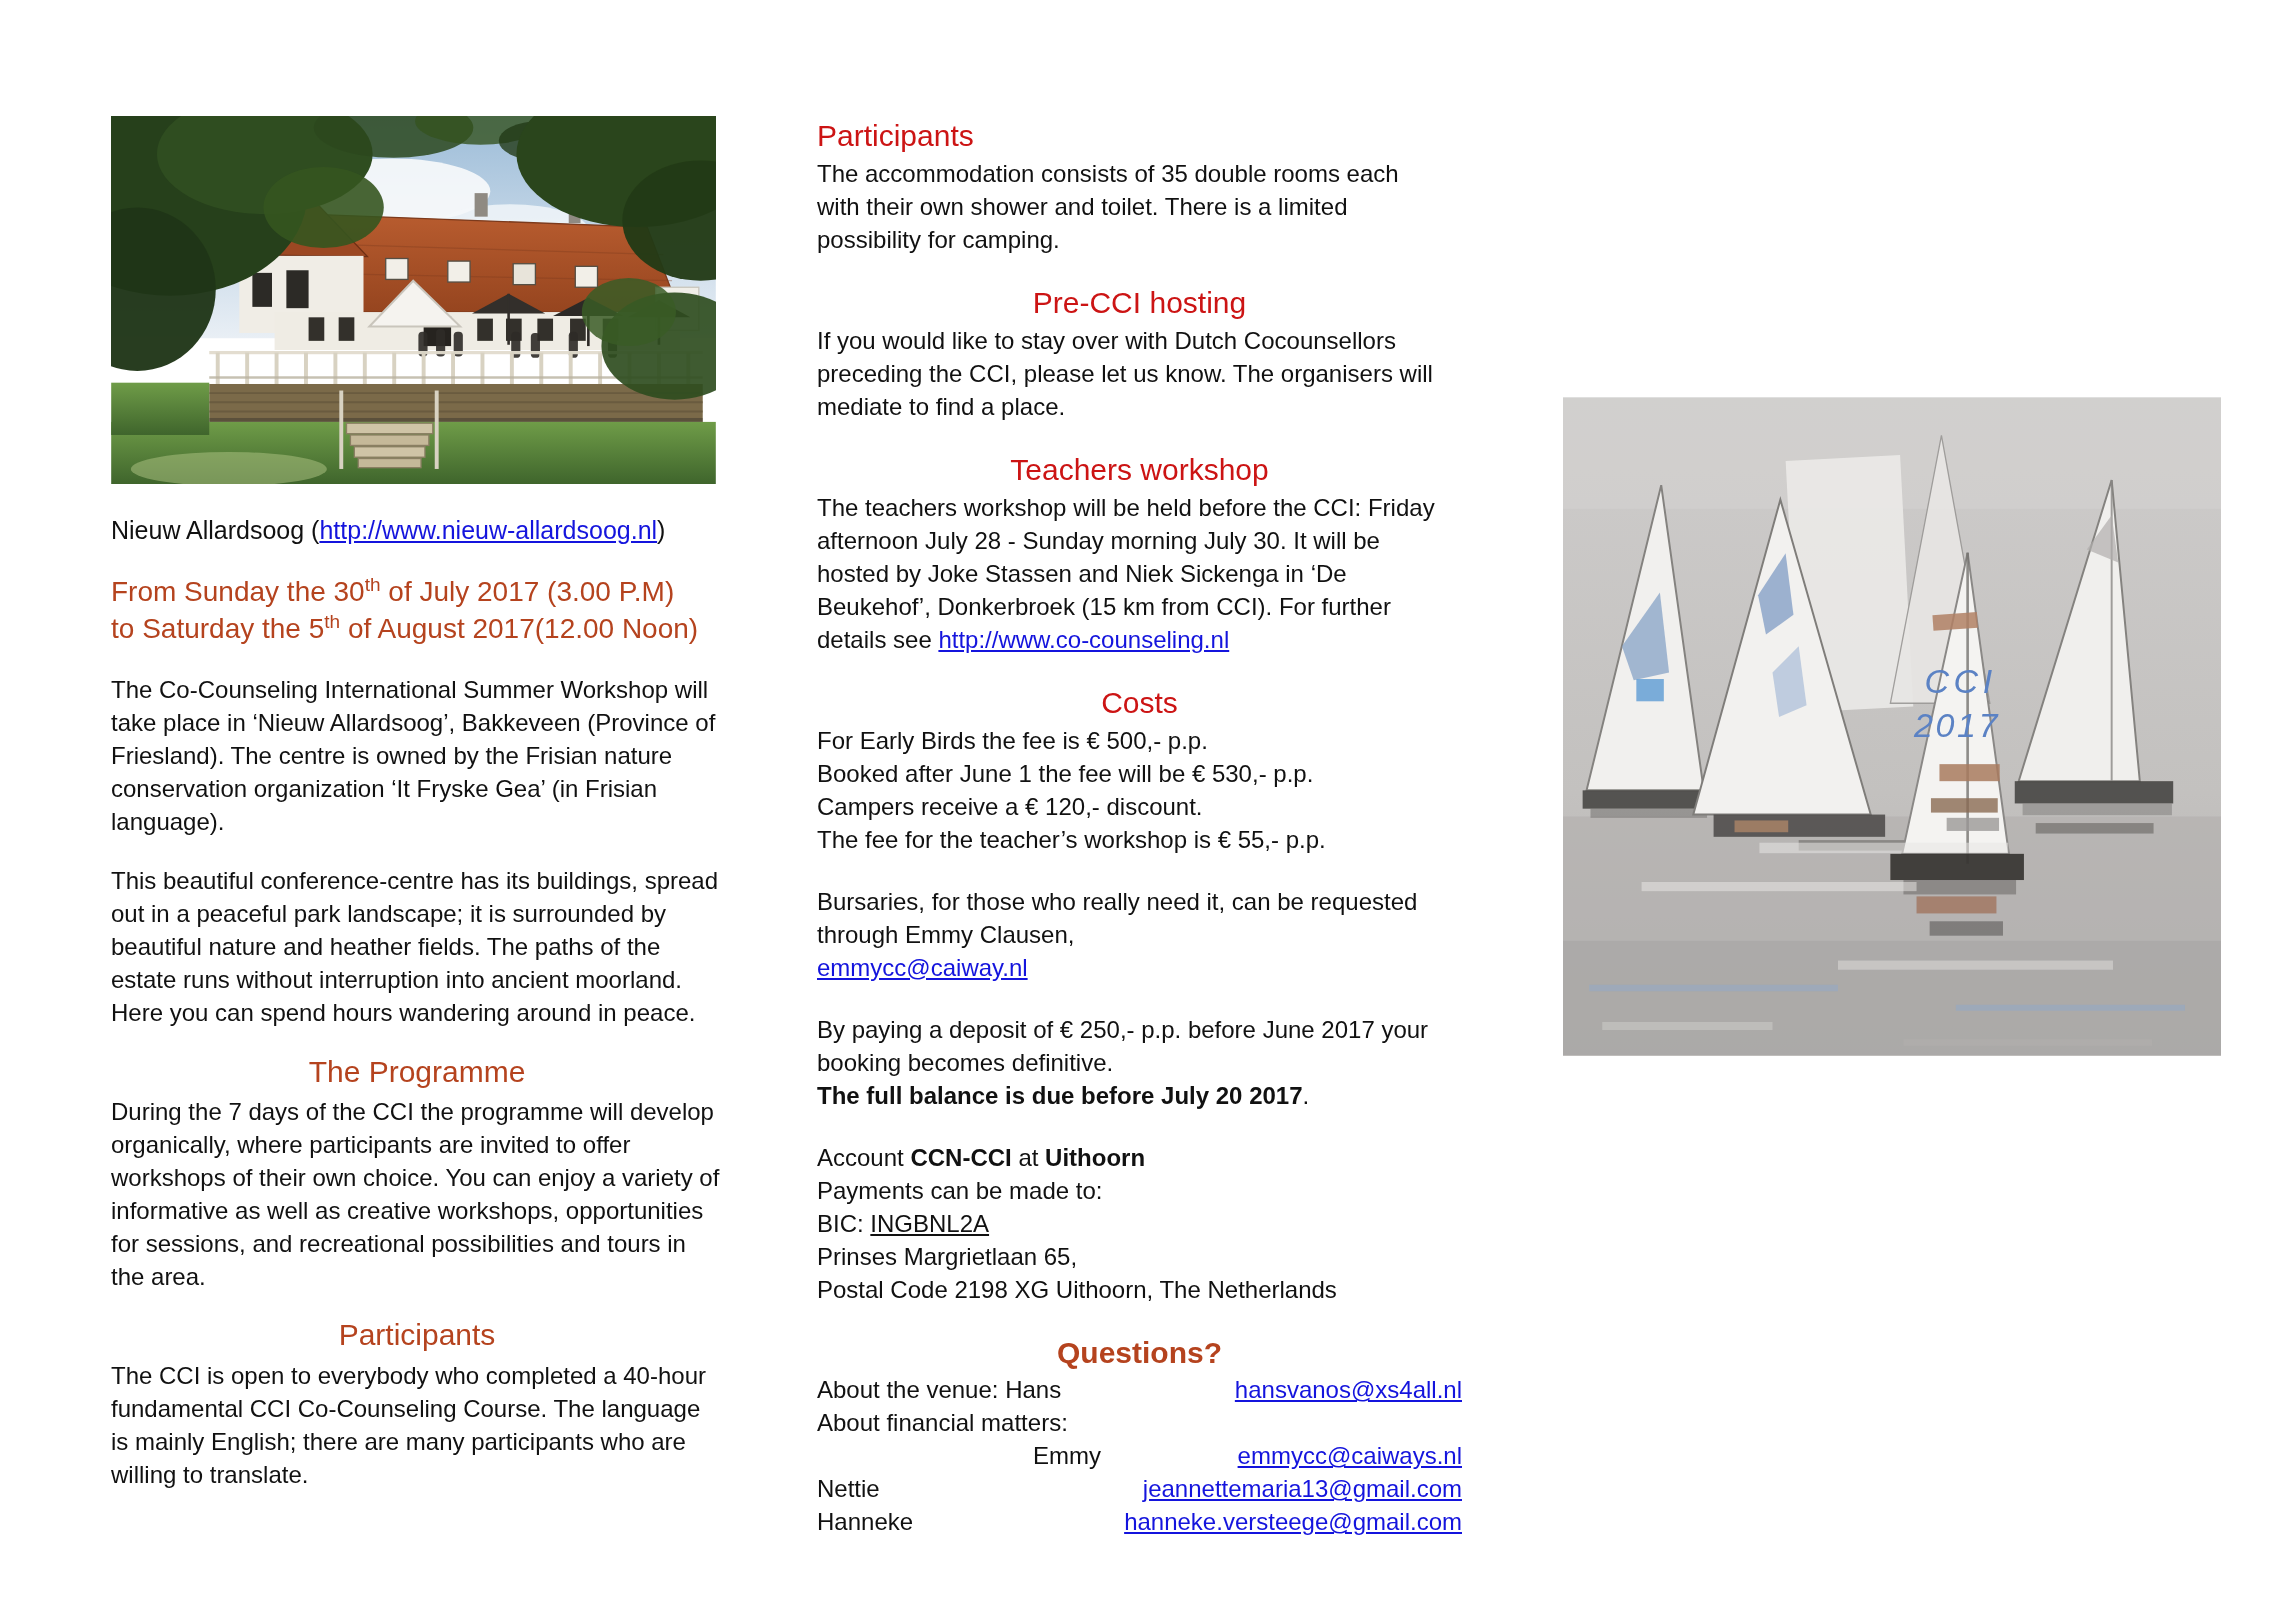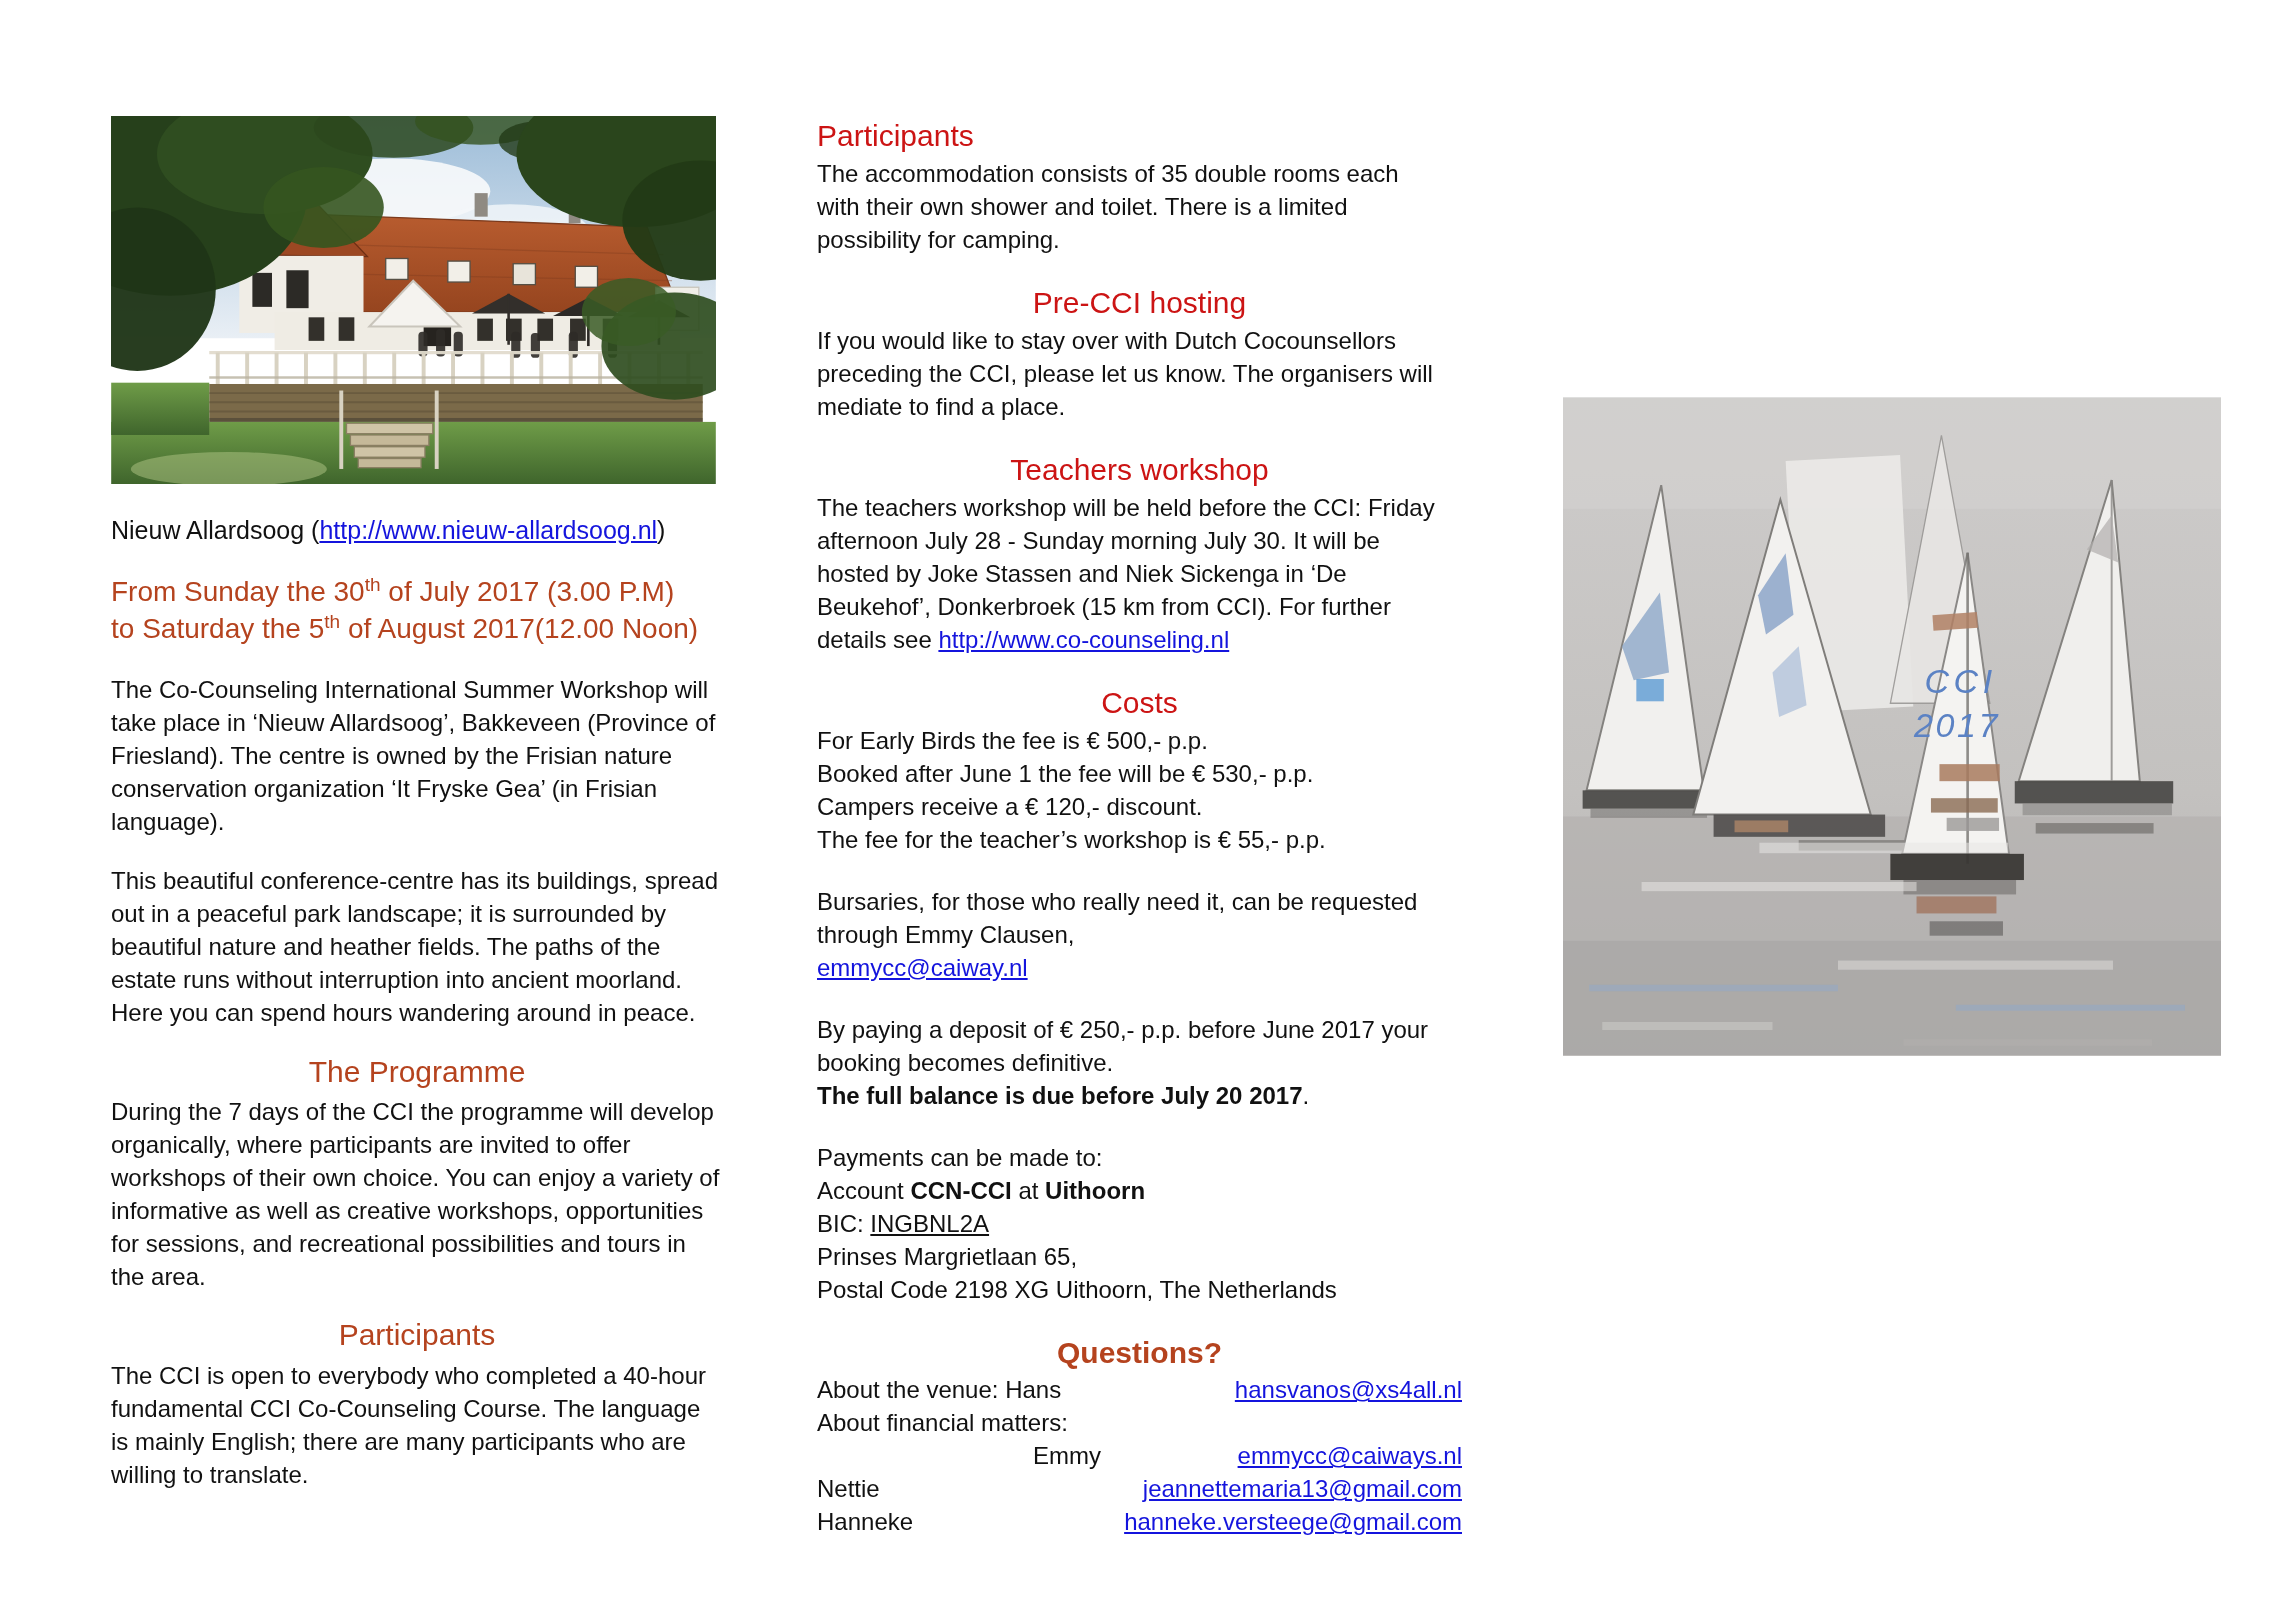--- a/index.html
+++ b/index.html
@@ -218,22 +218,22 @@
       <p>Bursaries, for those who really need it, can be requested through Emmy Clausen,</p>
       <div class="line"><a class="link">emmycc@caiway.nl</a></div>
     </div>
 
     <div class="blk">
       <p>By paying a deposit of € 250,- p.p. before June 2017 your booking becomes definitive.</p>
       <div class="line"><span class="b">The full balance is due before July 20 2017</span><span>.</span></div>
     </div>
 
     <div class="blk">
+      <div class="line"><span>Account  </span><span class="b">CCN-CCI</span><span> at </span><span class="b">Uithoorn</span></div>
       <div class="line">Payments can be made to:</div>
-      <div class="line"><span>Account  </span><span class="b">CCN-CCI</span><span> at </span><span class="b">Uithoorn</span></div>
       <div class="line"><span>BIC:  </span><span class="u">INGBNL2A</span></div>
       <div class="line">Prinses Margrietlaan 65,</div>
       <div class="line">Postal Code 2198 XG Uithoorn, The Netherlands</div>
     </div>
 
     <div class="blk">
       <h2 class="h-brick">Questions?</h2>
       <div class="q-row">
         <span class="q-label">About the venue: Hans</span>
         <a class="link q-email">hansvanos@xs4all.nl</a>

